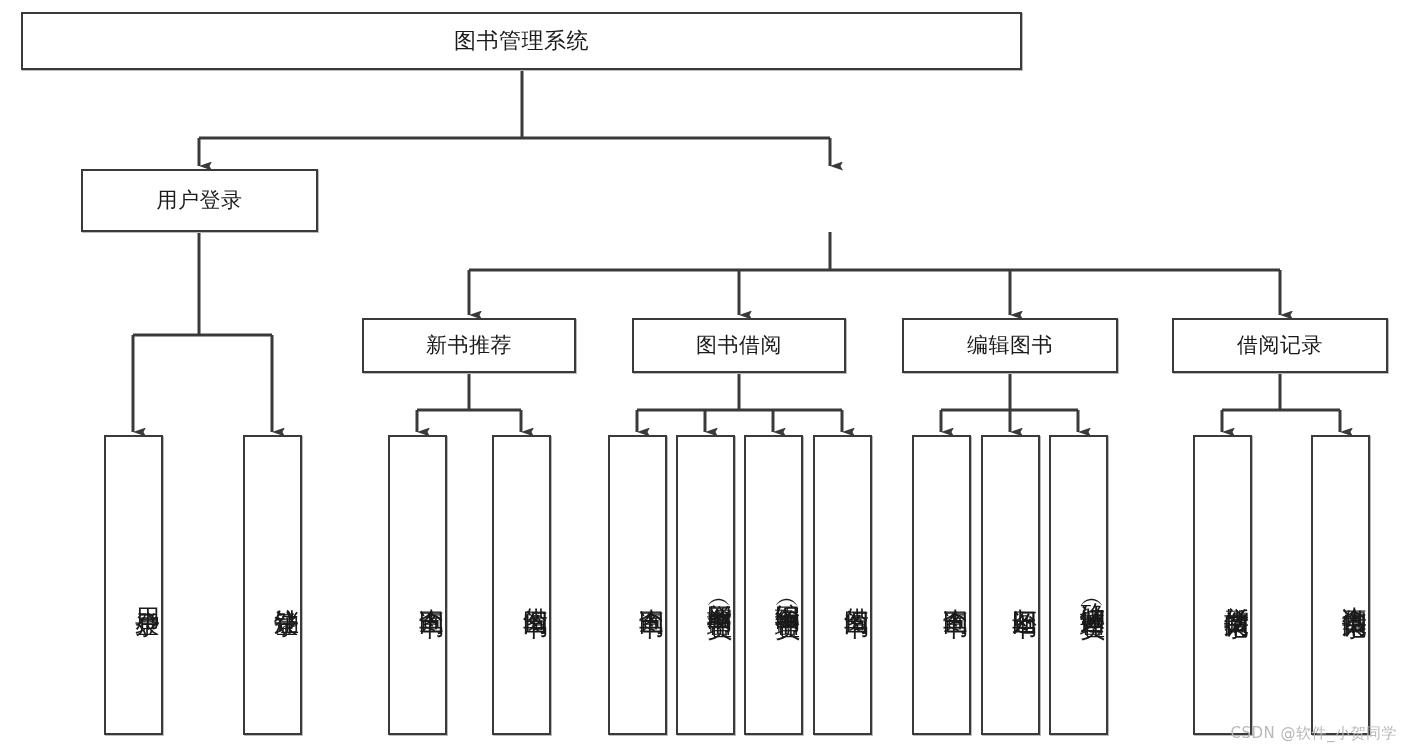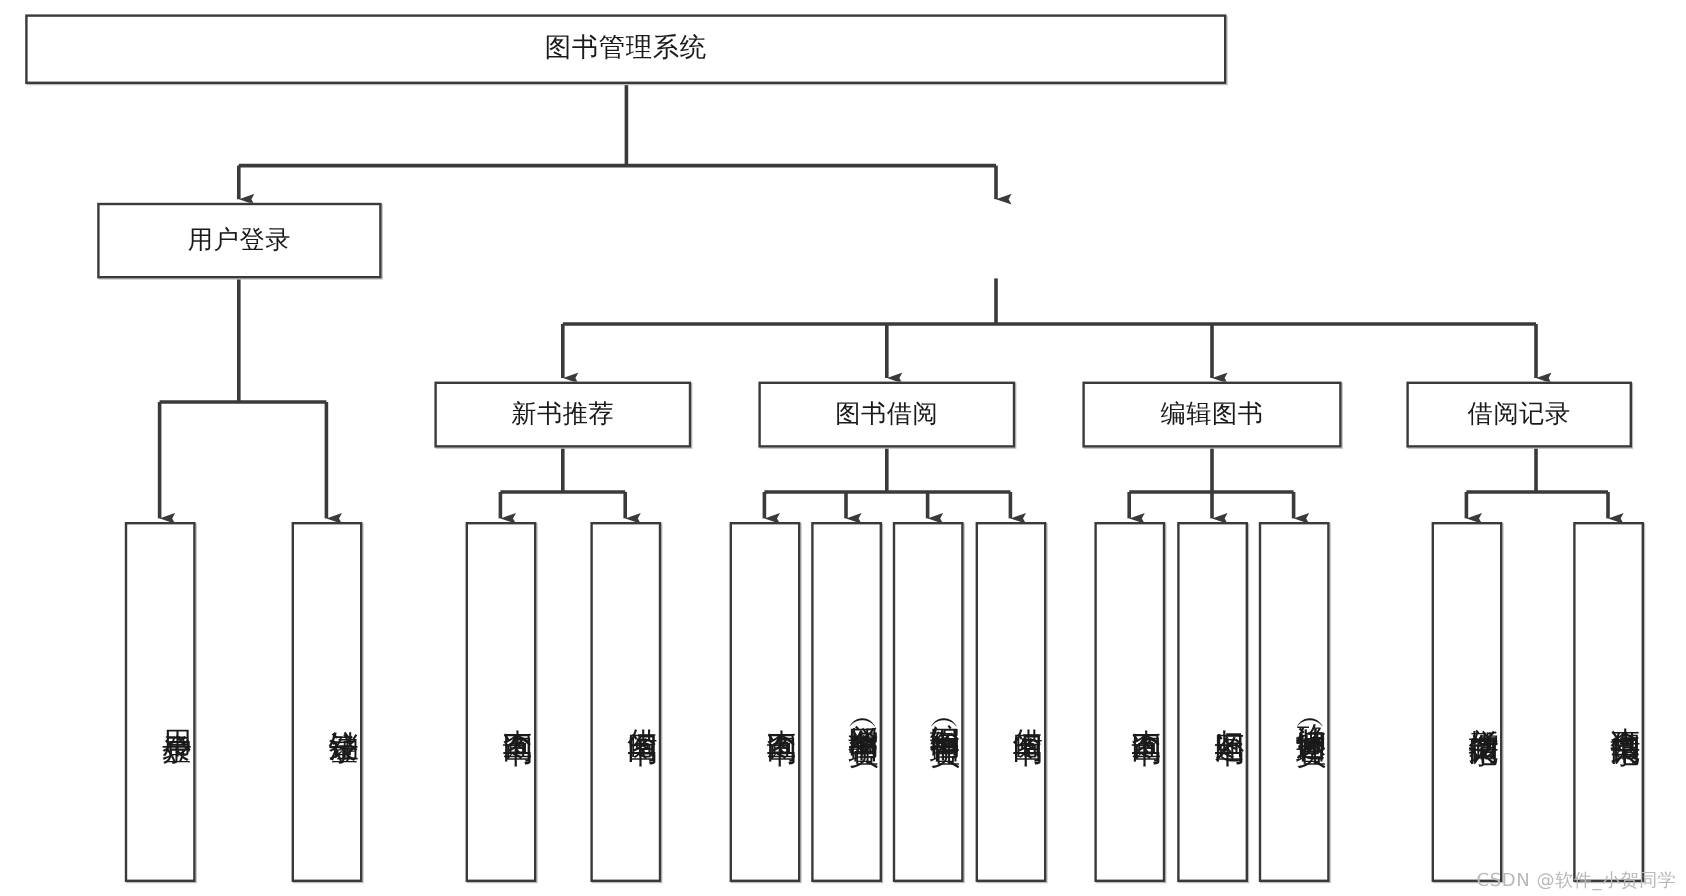--- a/index.html
+++ b/index.html
@@ -144,21 +144,21 @@
 
   <div class="node horiz" style="left:362px; top:318px; width:214px; height:55px;">
     <span>新书推荐</span>
   </div>
   <div class="node horiz" style="left:632px; top:318px; width:214px; height:55px;">
     <span>图书借阅</span>
   </div>
   <div class="node horiz" style="left:902px; top:318px; width:216px; height:55px;">
     <span>编辑图书</span>
   </div>
-  <div class="node horiz" style="left:1172px; top:318px; width:188px; height:55px;">
+  <div class="node horiz" style="left:1172px; top:318px; width:216px; height:55px;">
     <span>借阅记录</span>
   </div>
 
   <div class="node vert" style="left:104px; top:435px; width:59px; height:300px;">
     <span>用户登录</span>
   </div>
   <div class="node vert" style="left:243px; top:435px; width:59px; height:300px;">
     <span>注销登录</span>
   </div>
 

